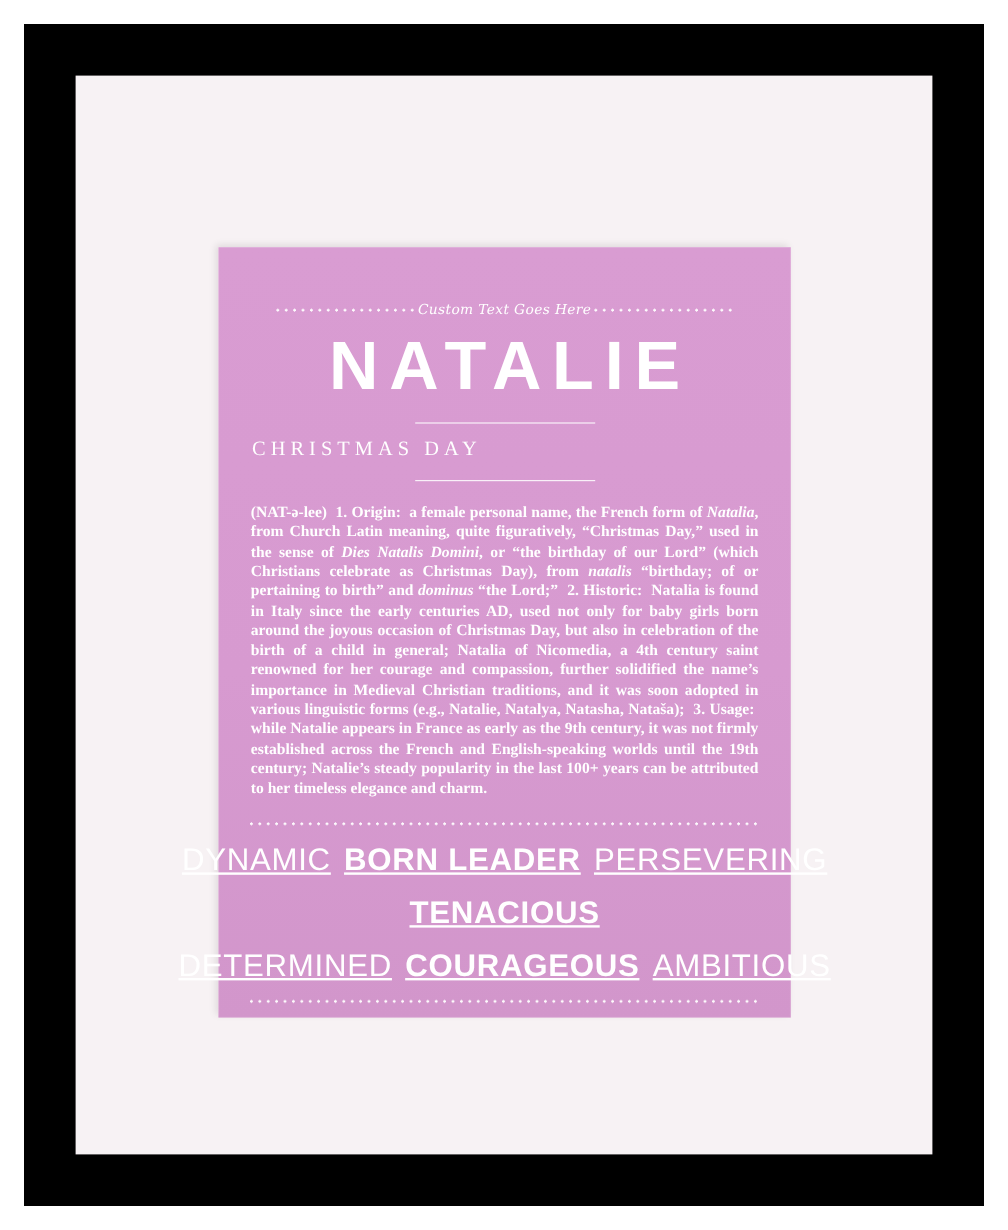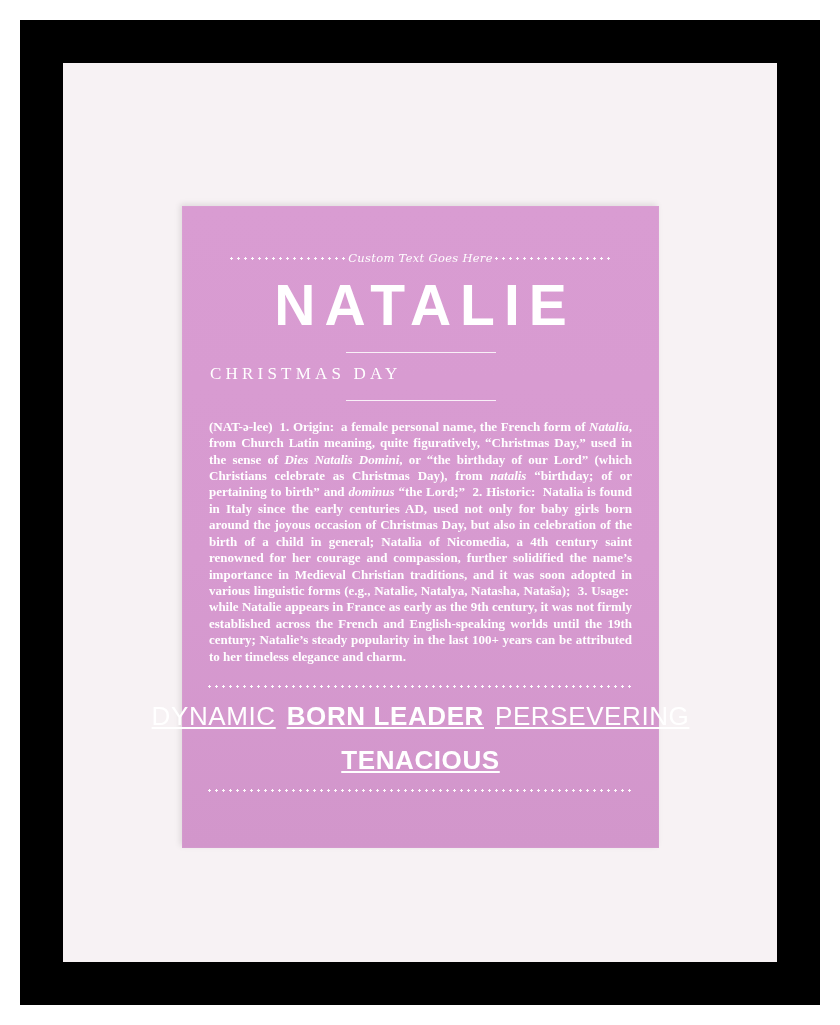--- a/index.html
+++ b/index.html
@@ -172,19 +172,24 @@
         <div class="dot-rule-wide"></div>
         <div id="traits-lines">
             <div class="traits-line">
               <span class="trait-light">DYNAMIC</span>
               <span class="trait-bold">BORN LEADER</span>
               <span class="trait-light">PERSEVERING</span>
             </div>
             <div class="traits-line">
               <span class="trait-bold">TENACIOUS</span>
             </div>
+            <div class="traits-line">
+              <span class="trait-light">DETERMINED</span>
+              <span class="trait-bold">COURAGEOUS</span>
+              <span class="trait-light">AMBITIOUS</span>
+            </div>
           </div>
         <div class="dot-rule-wide"></div>
       </div>
 
     </div>
   </div>
 </div>
 
 </body></html>

